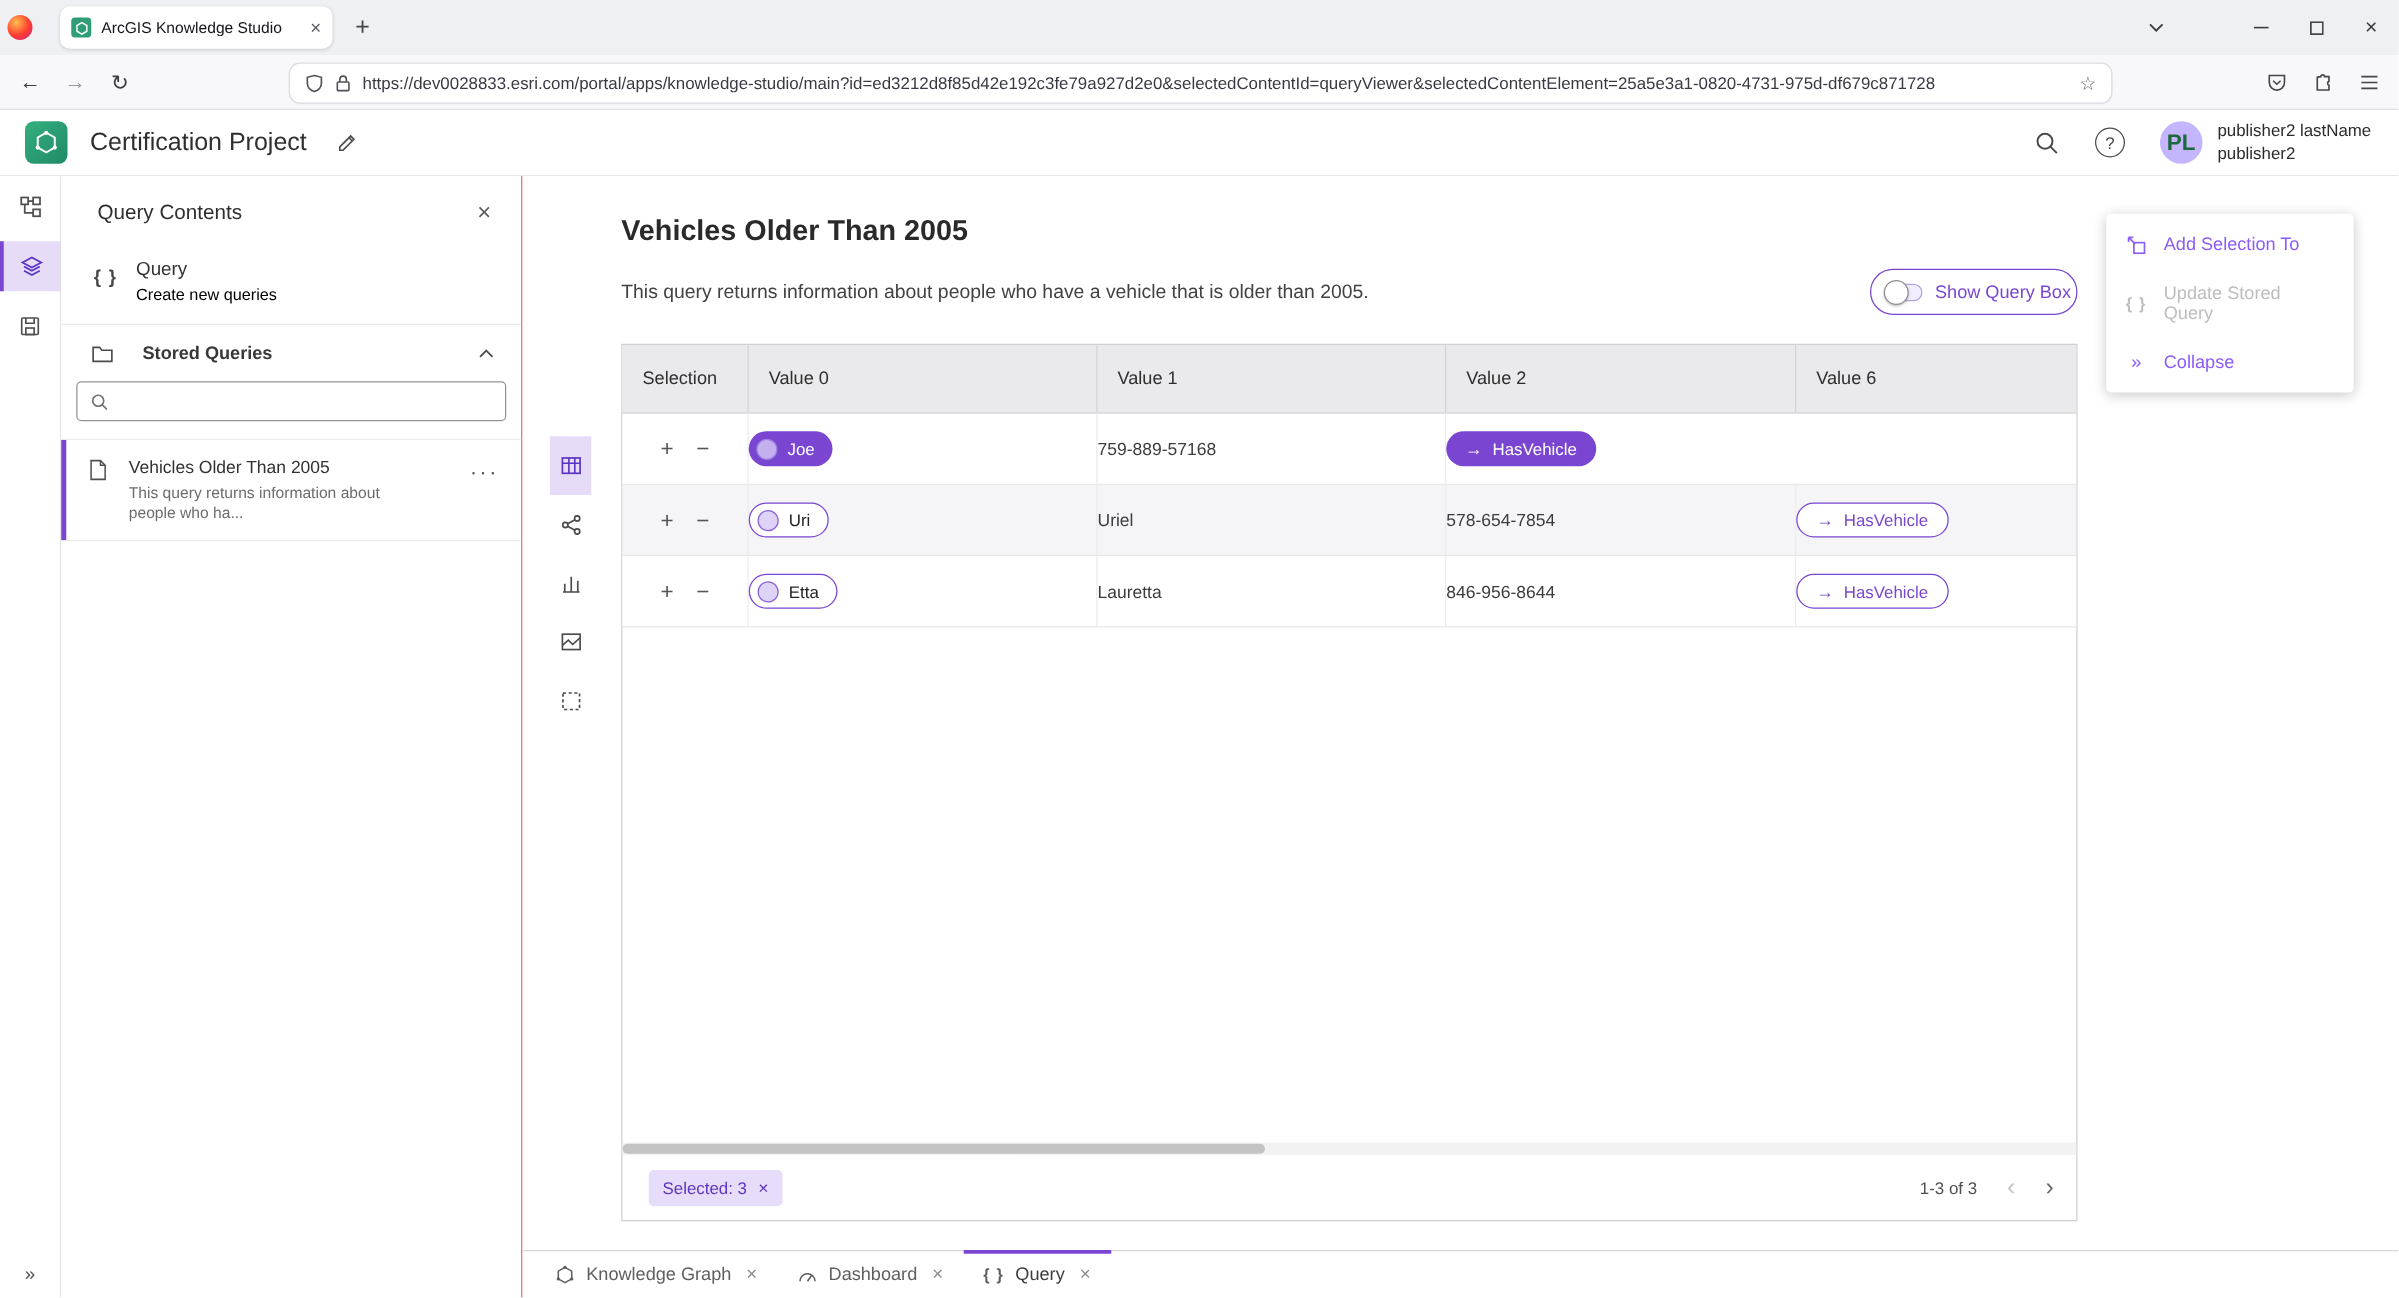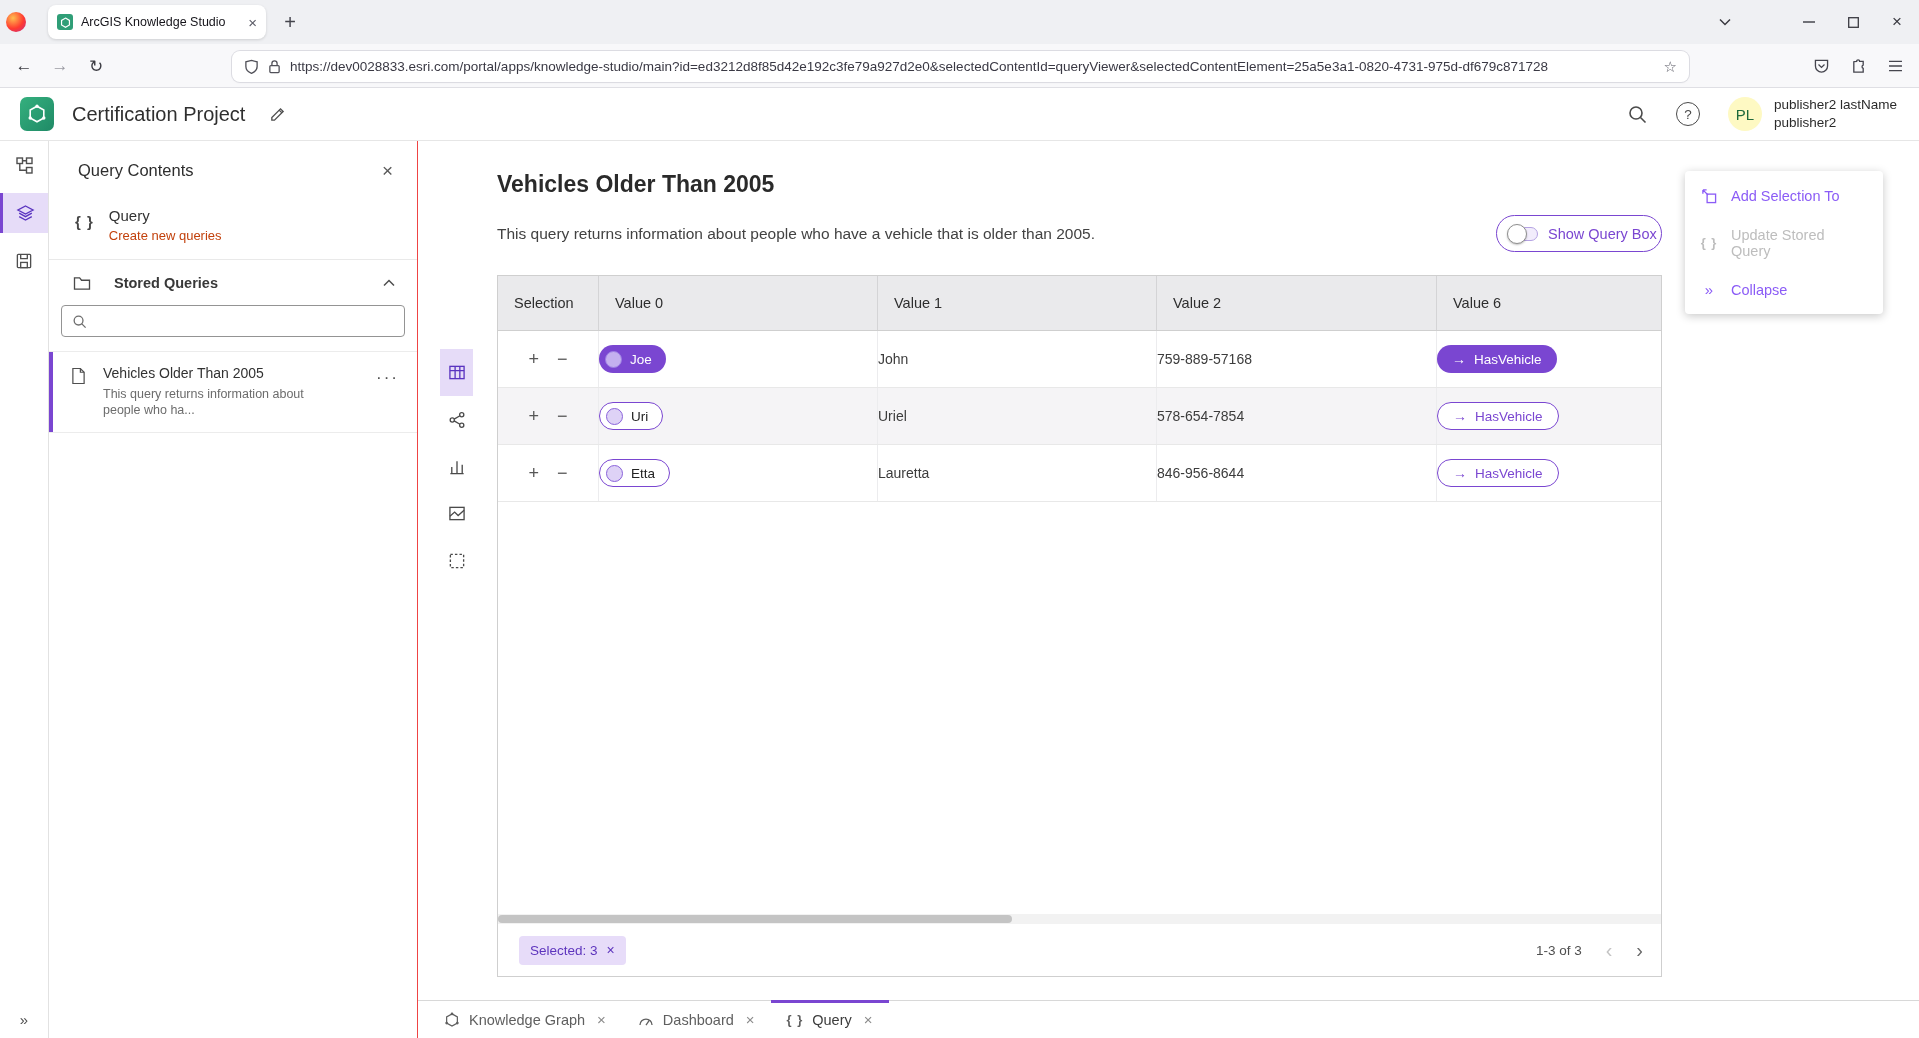--- a/index.html
+++ b/index.html
@@ -51,22 +51,22 @@
     border-bottom:1px solid #e6e6e6;display:flex;align-items:center}
   .logo{width:34px;height:34px;border-radius:7px;margin-left:20px;flex:none;
     background:linear-gradient(135deg,#35b07e,#1f8a66);
     display:flex;align-items:center;justify-content:center}
   .apptitle{margin-left:18px;font-size:20px;color:#2f2f2f}
   .pencil{margin-left:24px;color:#4f4f4f;cursor:pointer}
   .hdr-right{margin-left:auto;display:flex;align-items:center;gap:28px;margin-right:22px}
   .hdr-ic{color:#4a4a4a;cursor:pointer}
   .help-circle{width:24px;height:24px;border-radius:50%;border:1.5px solid #4a4a4a;
     display:flex;align-items:center;justify-content:center;font-size:13.5px;color:#4a4a4a;cursor:pointer}
-  .avatar{width:34px;height:34px;border-radius:50%;background:#fef9c3;color:#1e693b;
-    display:flex;align-items:center;justify-content:center;font-size:15px;font-weight:normal;cursor:pointer}
+  .avatar{width:34px;height:34px;border-radius:50%;background:#c4b5fd;color:#1e693b;
+    display:flex;align-items:center;justify-content:center;font-size:18px;font-weight:bold;cursor:pointer}
   .nameblock{font-size:13.5px;color:#2b2b2b;line-height:1.3;margin-left:-16px}
 
   
   .iconstrip{position:absolute;top:141px;left:0;width:49px;bottom:0;background:#fff;
     border-right:1px solid #e2e2e2}
   .strip-btn{width:48px;height:40px;display:flex;align-items:center;justify-content:center;
     color:#4f4f4f;cursor:pointer;margin-top:8px}
   .strip-btn:first-child{margin-top:4px}
   .strip-btn.sel{background:#e6dcf8;color:#5a34c0;border-left:3px solid var(--purple)}
   .strip-expand{position:absolute;bottom:10px;left:0;width:48px;text-align:center;
@@ -75,21 +75,21 @@
   
   .leftpanel{position:absolute;top:141px;left:49px;width:369px;bottom:0;background:#fff;
     border-right:1px solid #ef4444}
   .lp-header{height:58px;display:flex;align-items:center;padding:0 24px 0 29px}
   .lp-title{font-size:16.5px;color:#2e2e2e}
   .lp-close{margin-left:auto;font-size:19px;color:#5a5a5a;cursor:pointer;line-height:1}
   .query-item{display:flex;gap:15px;align-items:flex-start;padding:8px 20px 16px 26px;
     border-bottom:1px solid #e9e9e9;cursor:pointer}
   .qi-icon{font-size:15px;font-weight:bold;color:#474747;margin-top:6px;letter-spacing:1px}
   .qi-title{font-size:15px;color:#323232}
-  .qi-sub{font-size:13px;color:#c2410c;margin-top:4px}
+  .qi-sub{font-size:13px;color:#000000;margin-top:4px}
   .sq-header{display:flex;align-items:center;gap:23px;padding:15px 22px 10px 24px;color:#3c3c3c}
   .sq-title{font-size:14.5px;font-weight:bold;color:#383838}
   .sq-chev{margin-left:auto;color:#4f4f4f;cursor:pointer}
   .sq-search{margin:4px 12px 14px 12px;height:32px;border:1px solid #949494;border-radius:4px;
     display:flex;align-items:center;gap:8px;padding:0 10px;background:#fff}
   .sq-search input{border:none;outline:none;flex:1;font-size:13.5px;background:transparent;
     font-family:"Liberation Sans",sans-serif}
   .sq-item{position:relative;padding:13px 40px 13px 54px;border-top:1px solid #ececec;
     border-bottom:1px solid #ececec;cursor:pointer}
   .sq-item::before{content:"";position:absolute;left:0;top:0;bottom:0;width:4px;background:var(--purple)}
@@ -414,21 +414,20 @@
       <div class="td">
         <span class="pm">+</span>
         <span class="pm">−</span>
       </div>
       <div class="td">
           <span class="epill filled">
             <span class="dot"></span>
             <span>Joe</span>
           </span>
         </div>
-      <div class="td">John</div>
       <div class="td">759-889-57168</div>
       <div class="td">
           <span class="rpill filled">
             <span class="arr">→</span>
             <span>HasVehicle</span>
           </span>
         </div>
     </div>
 
     <div class="trow alt">

